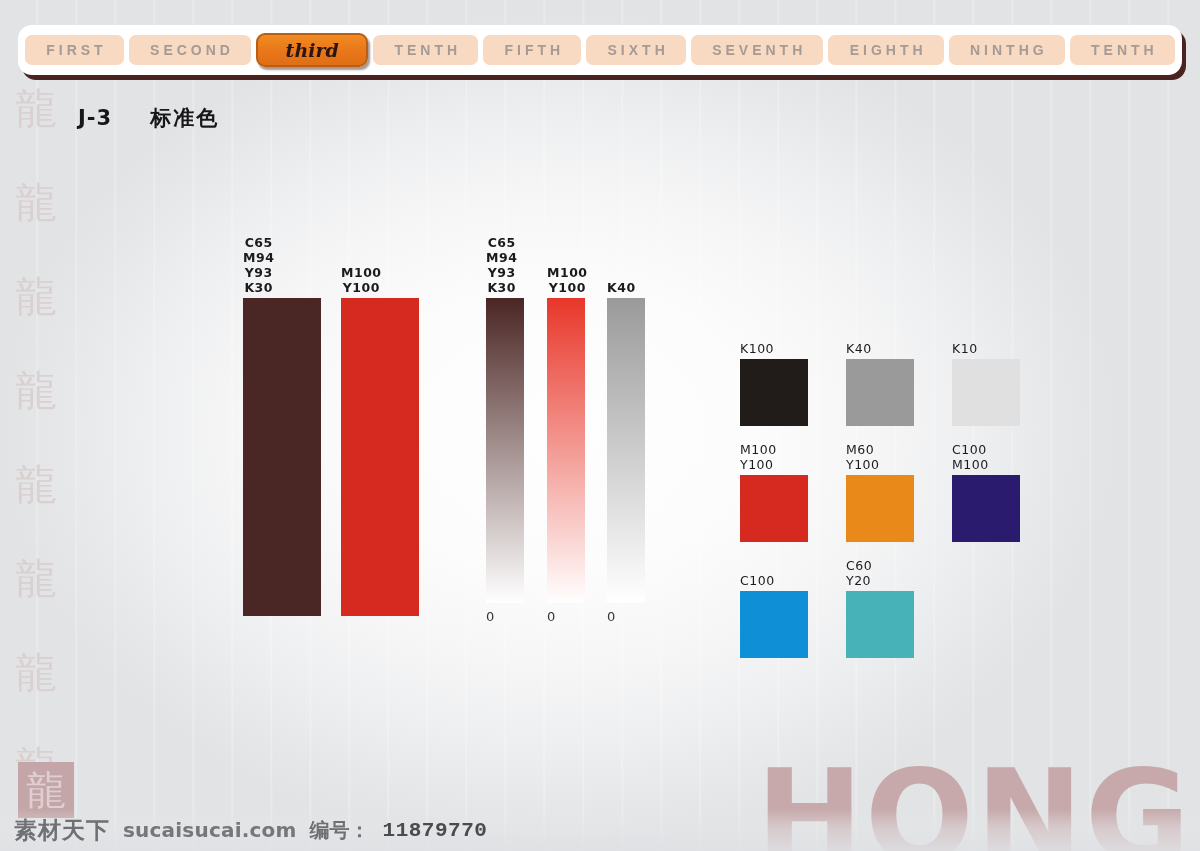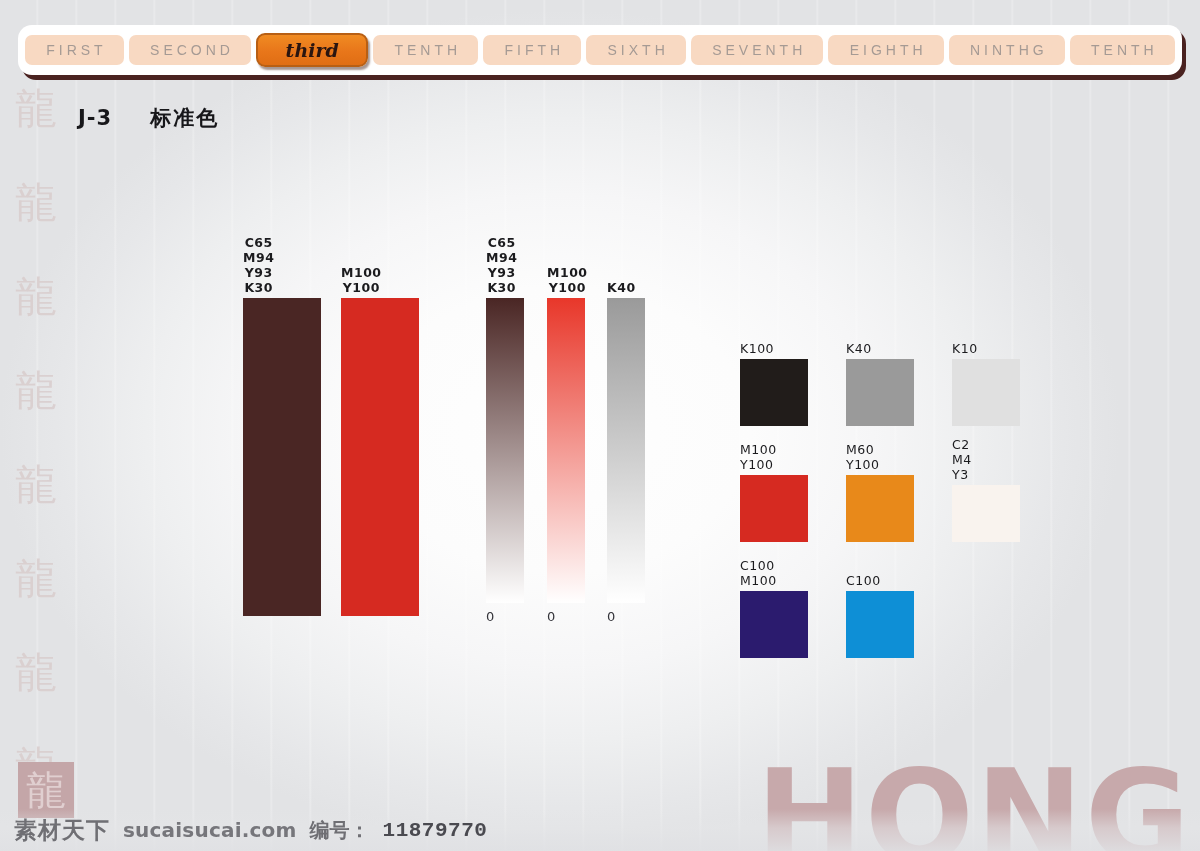--- a/index.html
+++ b/index.html
@@ -55,21 +55,21 @@
   .nav-tab {
     height: 30px;
     border-radius: 7px;
     background: #f8d9c2;
     display: flex;
     align-items: center;
     justify-content: center;
     color: #a59a94;
     font-size: 14px;
     letter-spacing: 4px;
-    font-weight: normal;
+    font-weight: bold;
     text-indent: 4px;
     box-sizing: border-box;
     flex: 1 1 auto;
     white-space: nowrap;
     padding: 0 6px;
   }
   .nav-tab.active {
     background: linear-gradient(180deg, #f08b22 0%, #e8761a 55%, #e06e14 100%);
     color: #2a1510;
     border: 2px solid #b85f14;
@@ -352,33 +352,32 @@
         <div class="swatch-label" style="white-space: pre-line;">M100
 Y100</div>
         <div class="swatch-box" style="background: rgb(214, 42, 33);"></div>
       </div>
       <div class="swatch-cell">
         <div class="swatch-label" style="white-space: pre-line;">M60
 Y100</div>
         <div class="swatch-box" style="background: rgb(232, 137, 26);"></div>
       </div>
       <div class="swatch-cell">
-        <div class="swatch-label" style="white-space: pre-line;">C2
-M4
-Y3</div>
-        <div class="swatch-box" style="background: rgb(249, 243, 238);"></div>
-      </div>
-      <div class="swatch-cell">
         <div class="swatch-label" style="white-space: pre-line;">C100
 M100</div>
         <div class="swatch-box" style="background: rgb(43, 27, 110);"></div>
       </div>
       <div class="swatch-cell">
         <div class="swatch-label" style="white-space: pre-line;">C100</div>
         <div class="swatch-box" style="background: rgb(14, 143, 214);"></div>
+      </div>
+      <div class="swatch-cell">
+        <div class="swatch-label" style="white-space: pre-line;">C60
+Y20</div>
+        <div class="swatch-box" style="background: rgb(71, 179, 184);"></div>
       </div>
     </div>
 
   <div id="bigword">HONG</div>
 
   <div id="footer">
     <span class="footer-cn">素材天下</span>
     <span class="footer-site">sucaisucai.com</span>
     <span class="footer-id-label">编号：</span>
     <span class="footer-id-num">11879770</span>

